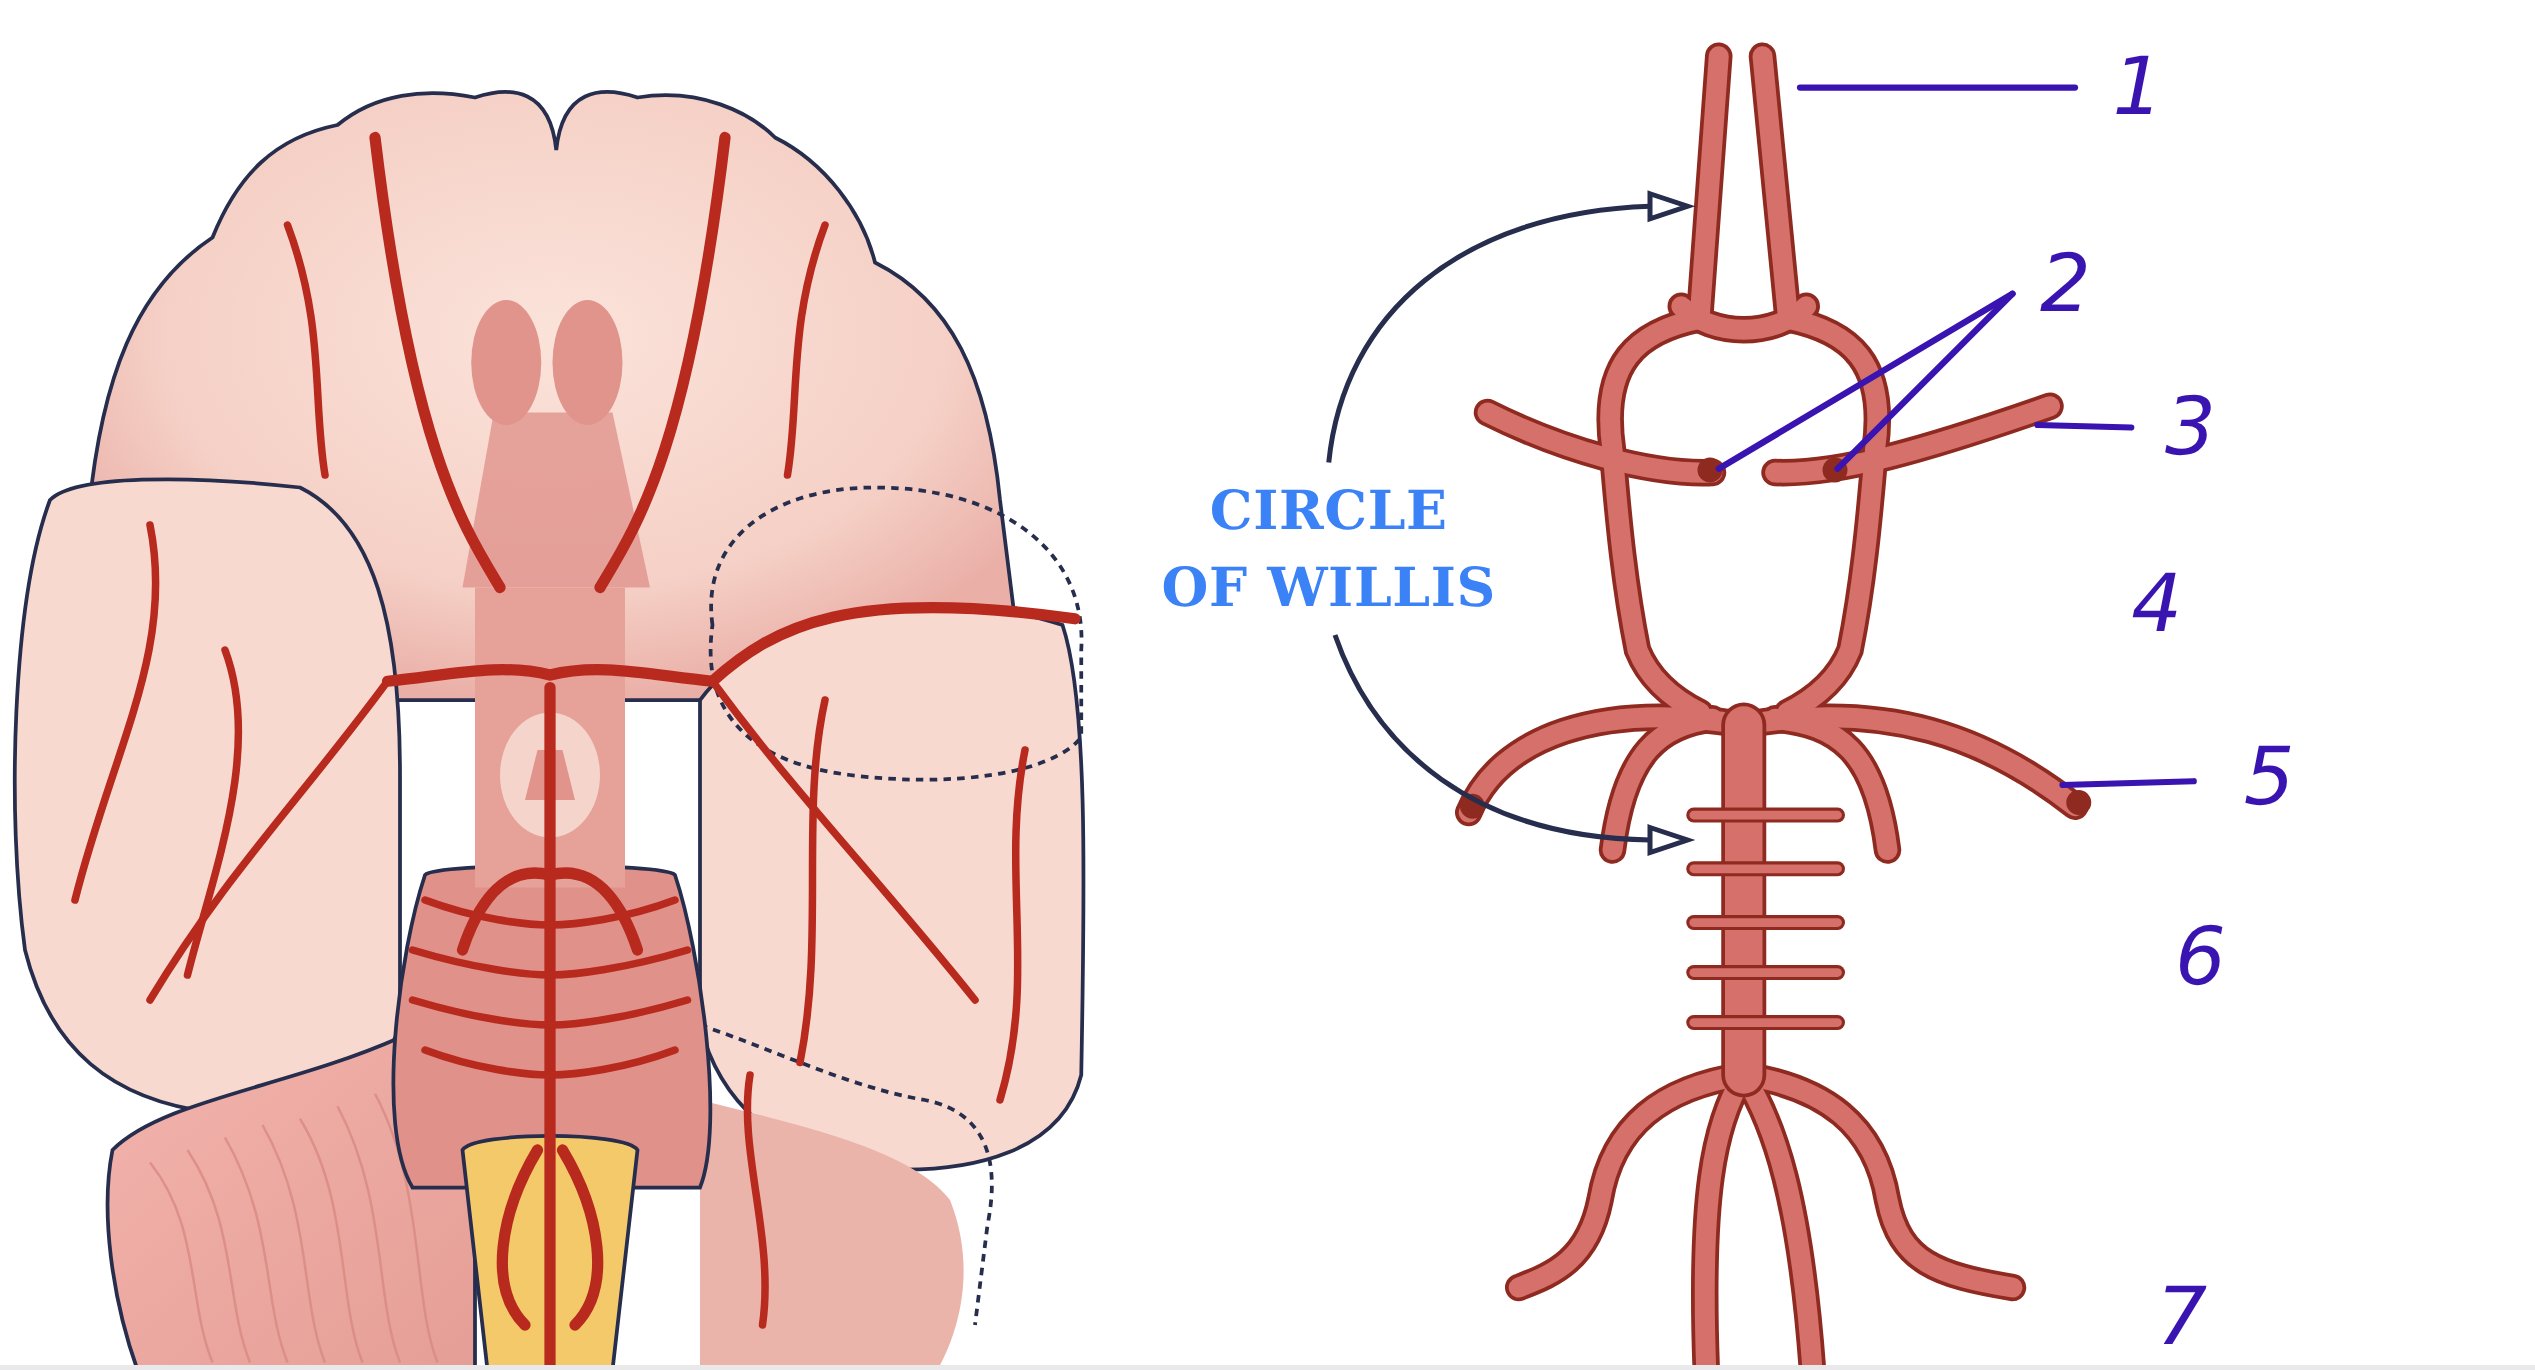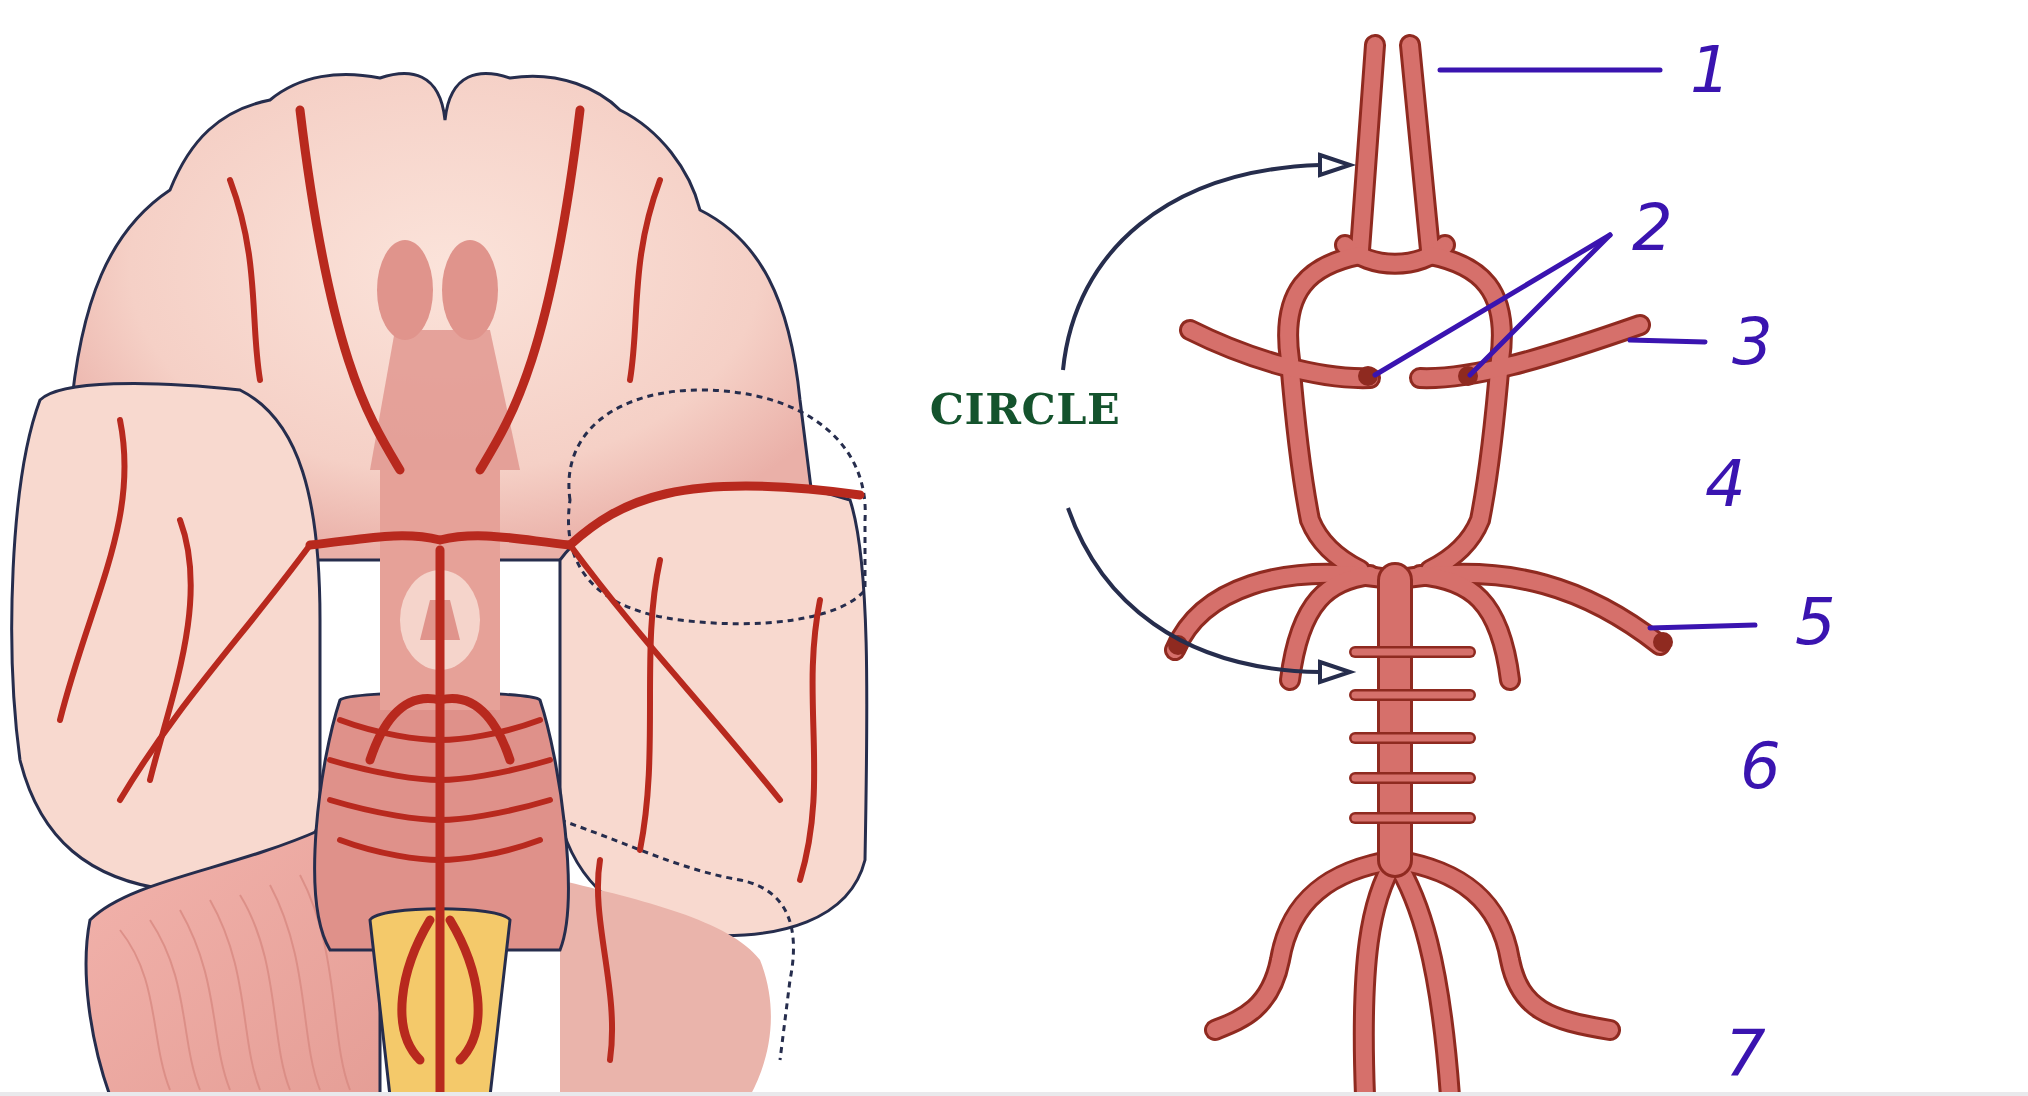--- a/index.html
+++ b/index.html
@@ -1,19 +1,19 @@
 <!DOCTYPE html>
 <html><head>
 <meta charset="utf-8">
 <style>
   html,body{margin:0;padding:0;background:#ffffff;}
   body{width:2028px;height:1096px;overflow:hidden;position:relative;font-family:"DejaVu Sans",sans-serif;}
   #stage{position:absolute;left:0;top:0;width:2028px;height:1096px;}
-  .title-block{position:absolute;left:880px;top:378px;width:290px;text-align:center;
-    font-family:"DejaVu Serif",serif;font-weight:bold;color:#14532d;font-size:43px;line-height:62px;letter-spacing:0.5px;}
+  .title-block{position:absolute;left:918px;top:378px;width:290px;text-align:center;
+    font-family:"DejaVu Serif",serif;font-weight:bold;color:#3b82f6;font-size:43px;line-height:62px;letter-spacing:0.5px;}
   .num{position:absolute;font-family:"DejaVu Sans",sans-serif;color:#3a14b0;font-size:64px;font-style:italic;font-weight:normal;line-height:1;}
   .bottom-bar{position:absolute;left:0;top:1092px;width:2028px;height:4px;background:#e9e9ec;}
 </style>
 </head>
 <body>
 
 <div id="stage">
 
 <svg width="2028" height="1096" viewBox="0 0 2028 1096" xmlns="http://www.w3.org/2000/svg" style="position:absolute;left:0;top:0">
   <defs>
@@ -169,20 +169,21 @@
     <path d="M1630,340 L1705,342" stroke="#3a14b0"></path>
     <path d="M1530,487 L1700,487" stroke="url(#fadeL)" stroke-width="4"></path>
     <path d="M1650,628 L1755,625" stroke="#3a14b0"></path>
     <path d="M1420,768 L1710,768" stroke="url(#fadeL)" stroke-width="4"></path>
     <path d="M1480,1066 L1735,1066" stroke="url(#fadeL)" stroke-width="5"></path>
   </g>
 </svg>
 
 <div class="title-block">
   <div>CIRCLE</div>
+  <div>OF WILLIS</div>
 </div>
 
 <div class="num" style="left:1690px;top:38px;">1</div>
 <div class="num" style="left:1632px;top:196px;">2</div>
 <div class="num" style="left:1732px;top:310px;">3</div>
 <div class="num" style="left:1705px;top:452px;">4</div>
 <div class="num" style="left:1795px;top:590px;">5</div>
 <div class="num" style="left:1740px;top:734px;">6</div>
 <div class="num" style="left:1725px;top:1022px;">7</div>
 

